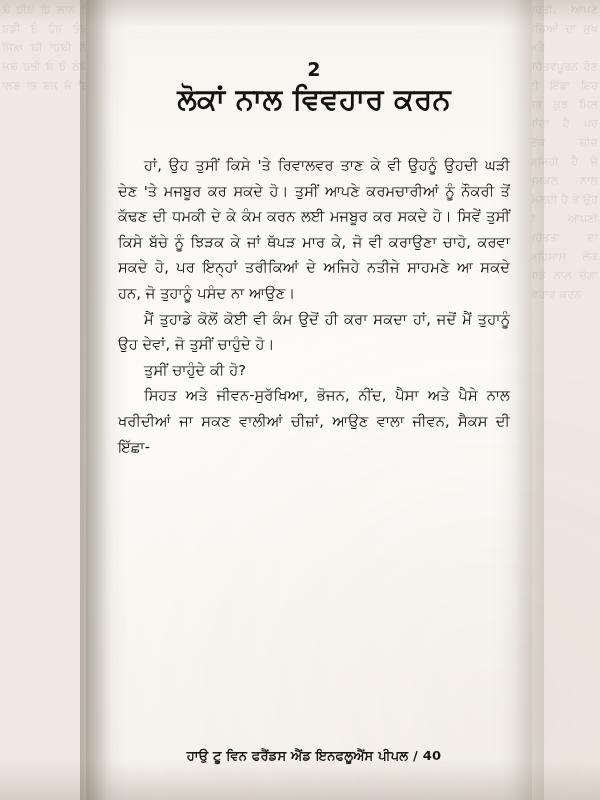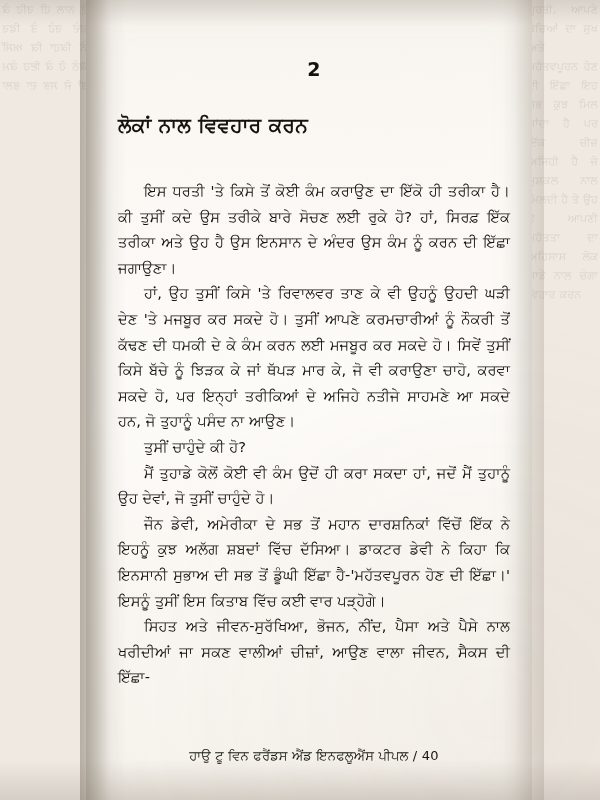--- a/index.html
+++ b/index.html
@@ -107,23 +107,23 @@
 
   .chapter-number {
     margin-top: 58px;
     text-align: center;
     font-size: 19px;
     font-weight: bold;
     letter-spacing: 0.5px;
   }
 
   .chapter-title {
-    margin-top: 28px;
-    text-align: left;
-    font-size: 20px;
+    margin-top: 2px;
+    text-align: center;
+    font-size: 29px;
     font-weight: bold;
     line-height: 34px;
     letter-spacing: 0.3px;
   }
   .chapter-title .line2 { display: block; }
 
   .body-text {
     margin-top: 36px;
     font-size: 14.6px;
     line-height: 25.6px;
@@ -139,21 +139,21 @@
     text-indent: 26px;
   }
 
   .footer {
     position: absolute;
     left: 0;
     right: 0;
     bottom: 36px;
     text-align: center;
     font-size: 13px;
-    font-weight: normal;
+    font-weight: bold;
     letter-spacing: 0.2px;
     color: #17150f;
   }
 
   
   .texture {
     position: absolute;
     inset: 0;
     pointer-events: none;
     background:
@@ -194,25 +194,23 @@
 
   <div class="content">
 
     <div class="chapter-number">2</div>
 
     <div class="chapter-title">
       <span>ਲੋਕਾਂ ਨਾਲ ਵਿਵਹਾਰ ਕਰਨ</span>
     </div>
 
     <div class="body-text">
-      <p class="indent">ਇਸ ਧਰਤੀ 'ਤੇ ਕਿਸੇ ਤੋਂ ਕੋਈ ਕੰਮ ਕਰਾਉਣ ਦਾ ਇੱਕੋ ਹੀ ਤਰੀਕਾ ਹੈ। ਕੀ ਤੁਸੀਂ ਕਦੇ ਉਸ ਤਰੀਕੇ ਬਾਰੇ ਸੋਚਣ ਲਈ ਰੁਕੇ ਹੋ? ਹਾਂ, ਸਿਰਫ਼ ਇੱਕ ਤਰੀਕਾ ਅਤੇ ਉਹ ਹੈ ਉਸ ਇਨਸਾਨ ਦੇ ਅੰਦਰ ਉਸ ਕੰਮ ਨੂੰ ਕਰਨ ਦੀ ਇੱਛਾ ਜਗਾਉਣਾ।</p>
       <p class="indent">ਹਾਂ, ਉਹ ਤੁਸੀਂ ਕਿਸੇ 'ਤੇ ਰਿਵਾਲਵਰ ਤਾਣ ਕੇ ਵੀ ਉਹਨੂੰ ਉਹਦੀ ਘੜੀ ਦੇਣ 'ਤੇ ਮਜਬੂਰ ਕਰ ਸਕਦੇ ਹੋ। ਤੁਸੀਂ ਆਪਣੇ ਕਰਮਚਾਰੀਆਂ ਨੂੰ ਨੌਕਰੀ ਤੋਂ ਕੱਢਣ ਦੀ ਧਮਕੀ ਦੇ ਕੇ ਕੰਮ ਕਰਨ ਲਈ ਮਜਬੂਰ ਕਰ ਸਕਦੇ ਹੋ। ਸਿਵੇਂ ਤੁਸੀਂ ਕਿਸੇ ਬੱਚੇ ਨੂੰ ਝਿੜਕ ਕੇ ਜਾਂ ਥੱਪੜ ਮਾਰ ਕੇ, ਜੋ ਵੀ ਕਰਾਉਣਾ ਚਾਹੋ, ਕਰਵਾ ਸਕਦੇ ਹੋ, ਪਰ ਇਨ੍ਹਾਂ ਤਰੀਕਿਆਂ ਦੇ ਅਜਿਹੇ ਨਤੀਜੇ ਸਾਹਮਣੇ ਆ ਸਕਦੇ ਹਨ, ਜੋ ਤੁਹਾਨੂੰ ਪਸੰਦ ਨਾ ਆਉਣ।</p>
+      <p class="indent">ਮੈਂ ਤੁਹਾਡੇ ਕੋਲੋਂ ਕੋਈ ਵੀ ਕੰਮ ਉਦੋਂ ਹੀ ਕਰਾ ਸਕਦਾ ਹਾਂ, ਜਦੋਂ ਮੈਂ ਤੁਹਾਨੂੰ ਉਹ ਦੇਵਾਂ, ਜੋ ਤੁਸੀਂ ਚਾਹੁੰਦੇ ਹੋ।</p>
       <p class="indent">ਤੁਸੀਂ ਚਾਹੁੰਦੇ ਕੀ ਹੋ?</p>
-      <p class="indent">ਮੈਂ ਤੁਹਾਡੇ ਕੋਲੋਂ ਕੋਈ ਵੀ ਕੰਮ ਉਦੋਂ ਹੀ ਕਰਾ ਸਕਦਾ ਹਾਂ, ਜਦੋਂ ਮੈਂ ਤੁਹਾਨੂੰ ਉਹ ਦੇਵਾਂ, ਜੋ ਤੁਸੀਂ ਚਾਹੁੰਦੇ ਹੋ।</p>
-      <p class="indent">ਜੌਨ ਡੇਵੀ, ਅਮੇਰੀਕਾ ਦੇ ਸਭ ਤੋਂ ਮਹਾਨ ਦਾਰਸ਼ਨਿਕਾਂ ਵਿੱਚੋਂ ਇੱਕ ਨੇ ਇਹਨੂੰ ਕੁਝ ਅਲੱਗ ਸ਼ਬਦਾਂ ਵਿੱਚ ਦੱਸਿਆ। ਡਾਕਟਰ ਡੇਵੀ ਨੇ ਕਿਹਾ ਕਿ ਇਨਸਾਨੀ ਸੁਭਾਅ ਦੀ ਸਭ ਤੋਂ ਡੂੰਘੀ ਇੱਛਾ ਹੈ-'ਮਹੱਤਵਪੂਰਨ ਹੋਣ ਦੀ ਇੱਛਾ।' ਇਸਨੂੰ ਤੁਸੀਂ ਇਸ ਕਿਤਾਬ ਵਿੱਚ ਕਈ ਵਾਰ ਪੜ੍ਹੋਗੇ।</p>
       <p class="indent">ਸਿਹਤ ਅਤੇ ਜੀਵਨ-ਸੁਰੱਖਿਆ, ਭੋਜਨ, ਨੀਂਦ, ਪੈਸਾ ਅਤੇ ਪੈਸੇ ਨਾਲ ਖਰੀਦੀਆਂ ਜਾ ਸਕਣ ਵਾਲੀਆਂ ਚੀਜ਼ਾਂ, ਆਉਣ ਵਾਲਾ ਜੀਵਨ, ਸੈਕਸ ਦੀ ਇੱਛਾ-</p>
     </div>
 
     <div class="footer">ਹਾਉ ਟੂ ਵਿਨ ਫਰੈਂਡਸ ਐਂਡ ਇਨਫਲੂਐਂਸ ਪੀਪਲ / 40</div>
   </div>
 
   <div class="texture"></div>
 </div>
 
 </body></html>

